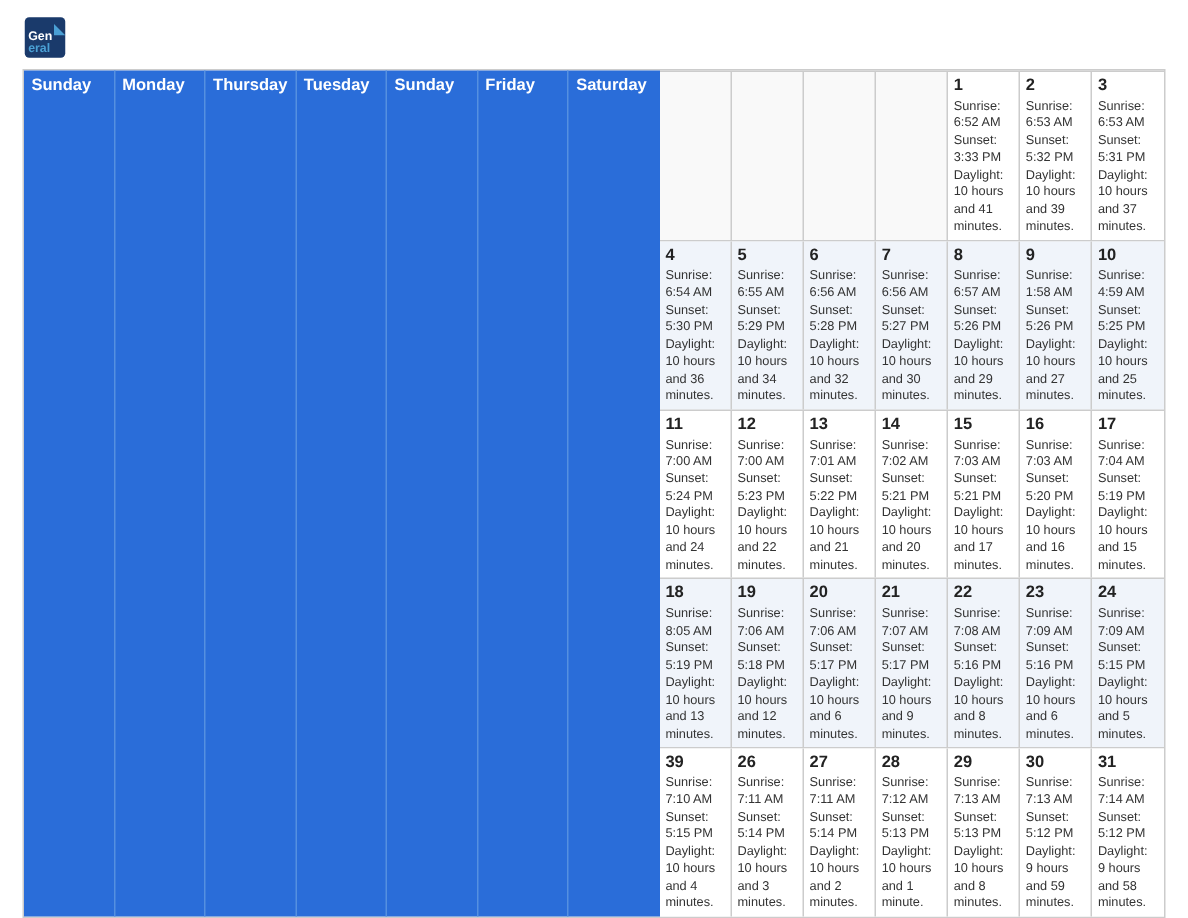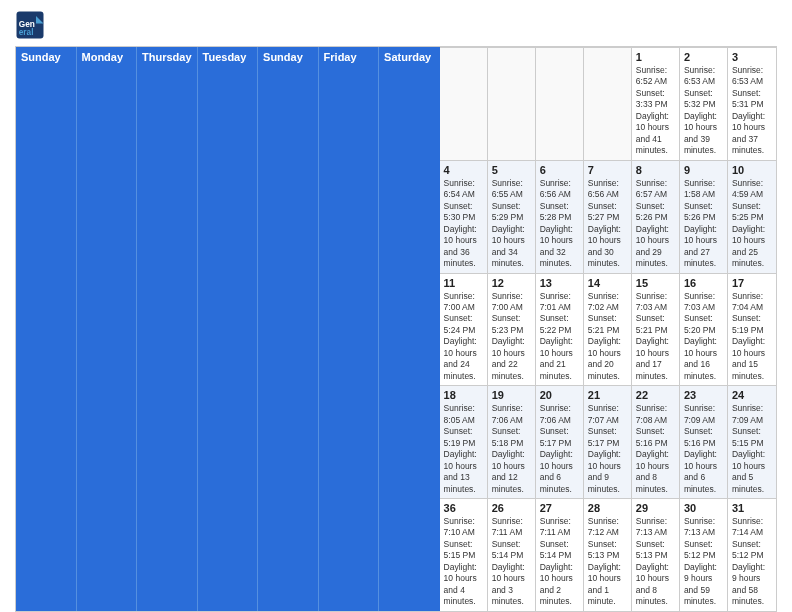--- a/index.html
+++ b/index.html
@@ -323,21 +323,21 @@
           <div class="cal-cell alt-row">
             <div class="day-number">24</div>
             <div class="cell-text">Sunrise: 7:09 AM</div>
             <div class="cell-text">Sunset: 5:15 PM</div>
             <div class="cell-text">Daylight: 10 hours</div>
             <div class="cell-text">and 5 minutes.</div>
           </div>
         </div>
         <div class="cal-row">
           <div class="cal-cell">
-            <div class="day-number">36</div>
+            <div class="day-number">39</div>
             <div class="cell-text">Sunrise: 7:10 AM</div>
             <div class="cell-text">Sunset: 5:15 PM</div>
             <div class="cell-text">Daylight: 10 hours</div>
             <div class="cell-text">and 4 minutes.</div>
           </div>
           <div class="cal-cell">
             <div class="day-number">26</div>
             <div class="cell-text">Sunrise: 7:11 AM</div>
             <div class="cell-text">Sunset: 5:14 PM</div>
             <div class="cell-text">Daylight: 10 hours</div>

